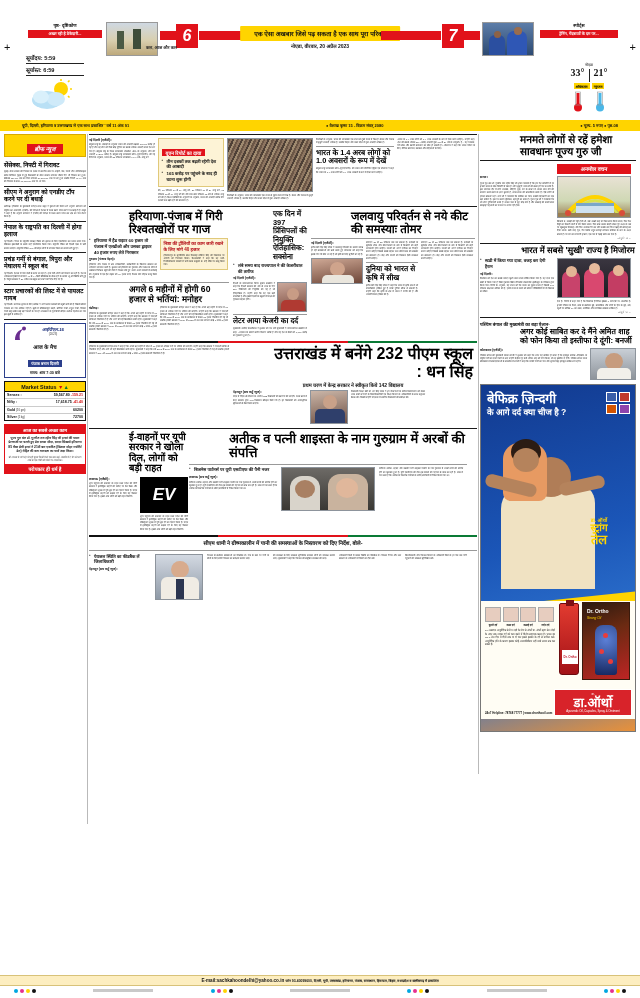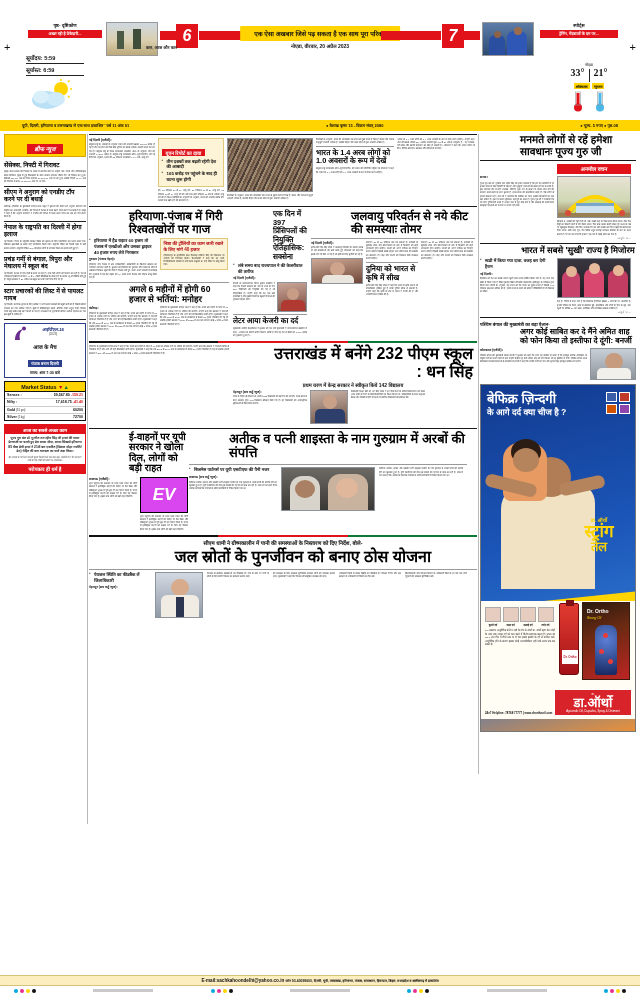--- a/index.html
+++ b/index.html
@@ -527,21 +527,21 @@
       <div style="display:flex;align-items:flex-start;">
 
         <div style="width:100px;">
           <div class="hl" style="font-size:9.6px;line-height:1.1;">ई-वाहनों पर यूपी सरकार ने खोला दिल, लोगों को बड़ी राहत</div>
           <div style="display:flex;gap:3px;margin-top:2.5px;">
             <div style="width:48px;">
               <div class="byline">लखनऊ (एजेंसी)।</div>
               <div class="body-txt">शून्य प्रदूषण की कवायद के तहत उत्तर प्रदेश की योगी सरकार ने इलेक्ट्रिक वाहनों की खरीद पर रोड टैक्स और रजिस्ट्रेशन शुल्क में पूरी छूट देने का ऐलान किया है। प्रदेश में इलेक्ट्रिक वाहनों को बढ़ावा देने के लिए यह फैसला लिया गया है। इससे आम लोगों को बड़ी राहत मिलेगी।</div>
             </div>
             <div style="width:48px;">
-              <div style="height:36px;background:#d946ef;display:flex;align-items:center;justify-content:center;border:1px solid #000;">
+              <div style="height:36px;background:#000000;display:flex;align-items:center;justify-content:center;border:1px solid #000;">
                 <span style="color:#fff;font-size:17px;font-weight:bold;font-style:italic;">EV</span>
               </div>
               <div class="body-txt" style="margin-top:2px;">शून्य प्रदूषण की कवायद के तहत उत्तर प्रदेश की योगी सरकार ने इलेक्ट्रिक वाहनों की खरीद पर रोड टैक्स और रजिस्ट्रेशन शुल्क में पूरी छूट देने का ऐलान किया है। प्रदेश में इलेक्ट्रिक वाहनों को बढ़ावा देने के लिए यह फैसला लिया गया है। इससे आम लोगों को बड़ी राहत मिलेगी।</div>
             </div>
           </div>
         </div>
 
         <div style="width:278px;">
           <div class="hl" style="font-size:13px;text-align:left;line-height:1.12;">अतीक व पत्नी शाइस्ता के नाम गुरुग्राम में अरबों की संपत्ति</div>
           <div class="sep-h thin" style="margin:3px 0 2.5px;"></div>
@@ -566,21 +566,20 @@
         </div>
       </div>
 
       <div style="margin-top:4px;">
         <div class="tri-rule" style="margin-bottom:2.5px;">
           <b class="k"></b>
             <b class="r"></b>
             <b class="g"></b>
         </div>
         <div style="font-size:5.4px;font-weight:bold;text-align:center;color:#111;">सीएम धामी ने ग्रीष्मकालीन में पानी की समस्याओं के निस्तारण को दिए निर्देश, बोले-</div>
-        <div class="hl" style="font-size:16px;text-align:center;line-height:1.08;margin-top:1px;">जल स्रोतों के पुनर्जीवन को बनाए ठोस योजना</div>
         <div class="sep-h thin" style="margin:3px 0 2.5px;"></div>
         <div style="display:flex;gap:4px;align-items:flex-start;">
           <div style="width:62px;">
             <ul class="bullets">
               <li>पेयजल स्थिति का फीडबैक लें जिलाधिकारी</li>
             </ul>
             <div class="byline" style="margin-top:2px;">देहरादून (सच कहूँ न्यूज)।</div>
           </div>
           <div class="photo" style="width:48px;height:46px;background:linear-gradient(180deg,#d3d9e2,#8f9aa7);">
             <div style="position:absolute;left:15px;top:6px;width:18px;height:17px;border-radius:50%;background:#d8ab8d;"></div>
@@ -699,21 +698,21 @@
           <div style="position:absolute;left:0px;top:40px;width:52px;height:13px;background:#b5835c;border-radius:6px;transform:rotate(14deg);"></div>
           <div style="position:absolute;left:74px;top:40px;width:46px;height:13px;background:#b5835c;border-radius:6px;transform:rotate(-12deg);"></div>
         </div>
 
         <div class="ad-yellow-band" style="top:214px;">
           <span>जोड़ों के दर्द का Specialist</span>
         </div>
 
         <div style="position:absolute;right:6px;top:132px;text-align:center;width:60px;">
           <div style="font-size:5px;font-weight:bold;color:#ffd400;">डा. ऑर्थो</div>
-          <div class="ad-strong" style="font-size:17px;">स्ट्रांग</div>
+          <div class="ad-strong" style="font-size:10px;">स्ट्रांग</div>
           <div class="ad-strong" style="font-size:13px;">तेल</div>
         </div>
 
         <div style="position:absolute;left:0;bottom:12px;width:100%;height:118px;background:#fffdf4;">
           <div class="pain-icons" style="position:absolute;left:4px;top:6px;">
             <div>
                 <div class="pic"></div>
                 <div class="cap">घुटनों दर्द</div>
               </div>
             <div>

